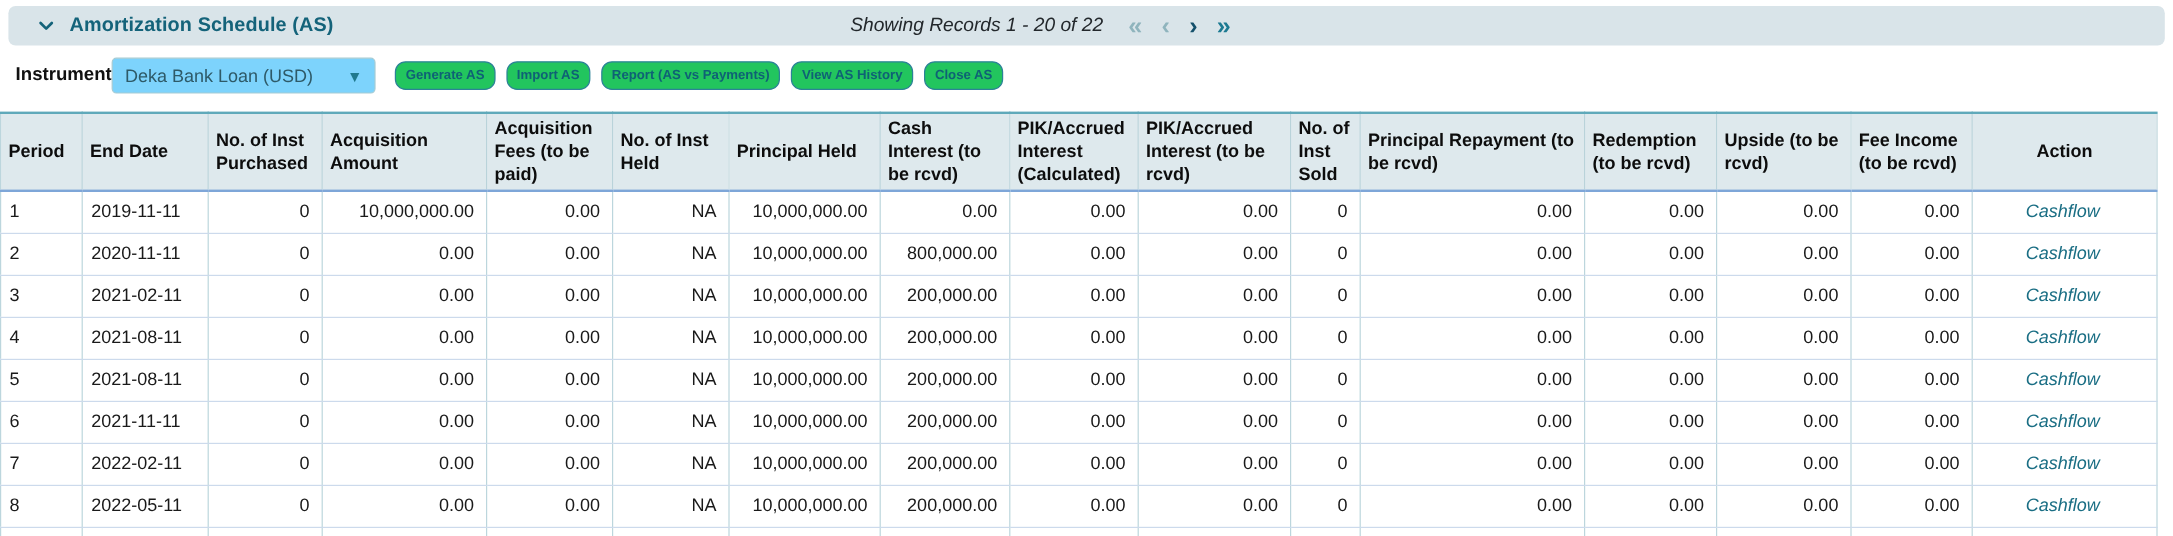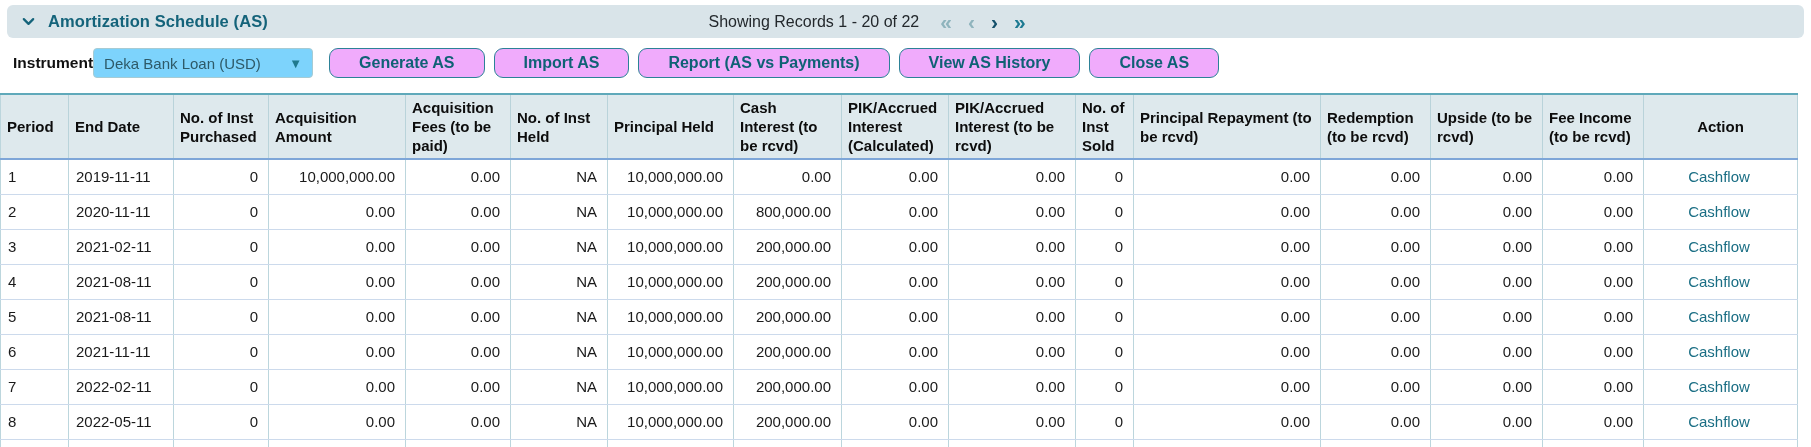--- a/index.html
+++ b/index.html
@@ -14,28 +14,28 @@
   
   .panel-bar {
     position: relative;
     margin: 5px 7px 0 7px;
     height: 33px;
     background: #d9e4e9;
     border-radius: 6px;
     display: flex;
     align-items: center;
   }
-  .bar-left { display: flex; align-items: center; gap: 12px; padding-left: 14px; }
+  .bar-left { display: flex; align-items: center; gap: 12px; padding-left: 24px; }
   .chevron-btn { display: inline-flex; align-items: center; cursor: pointer; }
   .panel-title { font-weight: 700; font-size: 16.5px; color: #14637a; letter-spacing: 0.1px; }
   .bar-center {
     position: absolute; left: 48%; transform: translateX(-50%);
     display: flex; align-items: center; gap: 6px;
   }
-  .records-text { font-size: 16px; color: #23282c; margin-right: 10px; }
+  .records-text { font-size: 16px; color: #23282c; margin-right: 10px; font-style: italic; }
   .pg { font-size: 21px; font-weight: 700; line-height: 1; cursor: pointer; padding: 0 5px; user-select: none; }
   .pg-disabled { color: #8fb4bd; }
   .pg-next { color: #14506b; }
   .pg-last { color: #1d7a92; }
 
   
   .toolbar {
     height: 50px;
     display: flex; align-items: center;
     padding: 0 13px;
@@ -45,27 +45,27 @@
     width: 220px; height: 30px;
     border: 1px solid #a6cbd4; border-radius: 4px;
     background: #7dd3fc;
     display: flex; align-items: center; justify-content: space-between;
     padding: 0 10px; cursor: pointer;
   }
   .select-box .sel-text { font-size: 15px; color: #2e5a68; white-space: nowrap; overflow: hidden; }
   .caret { color: #20798e; font-size: 13px; margin-left: 8px; }
   .btn-row { display: flex; align-items: center; gap: 9px; margin-left: 16px; }
   .tb-btn {
-    background: #f0abfc;
+    background: #22c55e;
     border: 1.6px solid #2c8297;
     border-radius: 9px;
     color: #0f6175;
-    font-weight: 700; font-size: 16px;
+    font-weight: 700; font-size: 11px;
     font-family: "Liberation Sans", "DejaVu Sans", sans-serif;
-    padding: 5px 29px;
+    padding: 5px 8px;
     cursor: pointer;
     white-space: nowrap;
   }
 
   
   .table-wrap { margin-top: 5px; }
   table {
     border-collapse: collapse;
     table-layout: fixed;
     width: 1797px;
@@ -88,21 +88,21 @@
     height: 35px;
     border-right: 1px solid #bcd6dd;
     border-bottom: 1px solid #ccdaec;
     white-space: nowrap; overflow: hidden;
     background: #fff;
   }
   td.al-right { text-align: right; }
   td.al-left  { text-align: left; }
   td.al-center{ text-align: center; }
   th.al-center{ text-align: center; margin-top: 12px; }
-  .cashflow-link { color: #1a6e84; cursor: pointer; }
+  .cashflow-link { color: #1a6e84; cursor: pointer; font-style: italic; }
 </style>
 </head>
 <body>
 
 <div class="panel-bar">
   <div class="bar-left">
     <span class="chevron-btn">
       <svg width="15" height="15" viewBox="0 0 16 16">
         <polyline points="3,5.5 8,10.5 13,5.5" fill="none" stroke="#14637a" stroke-width="2.4" stroke-linecap="round" stroke-linejoin="round"></polyline>
       </svg>

